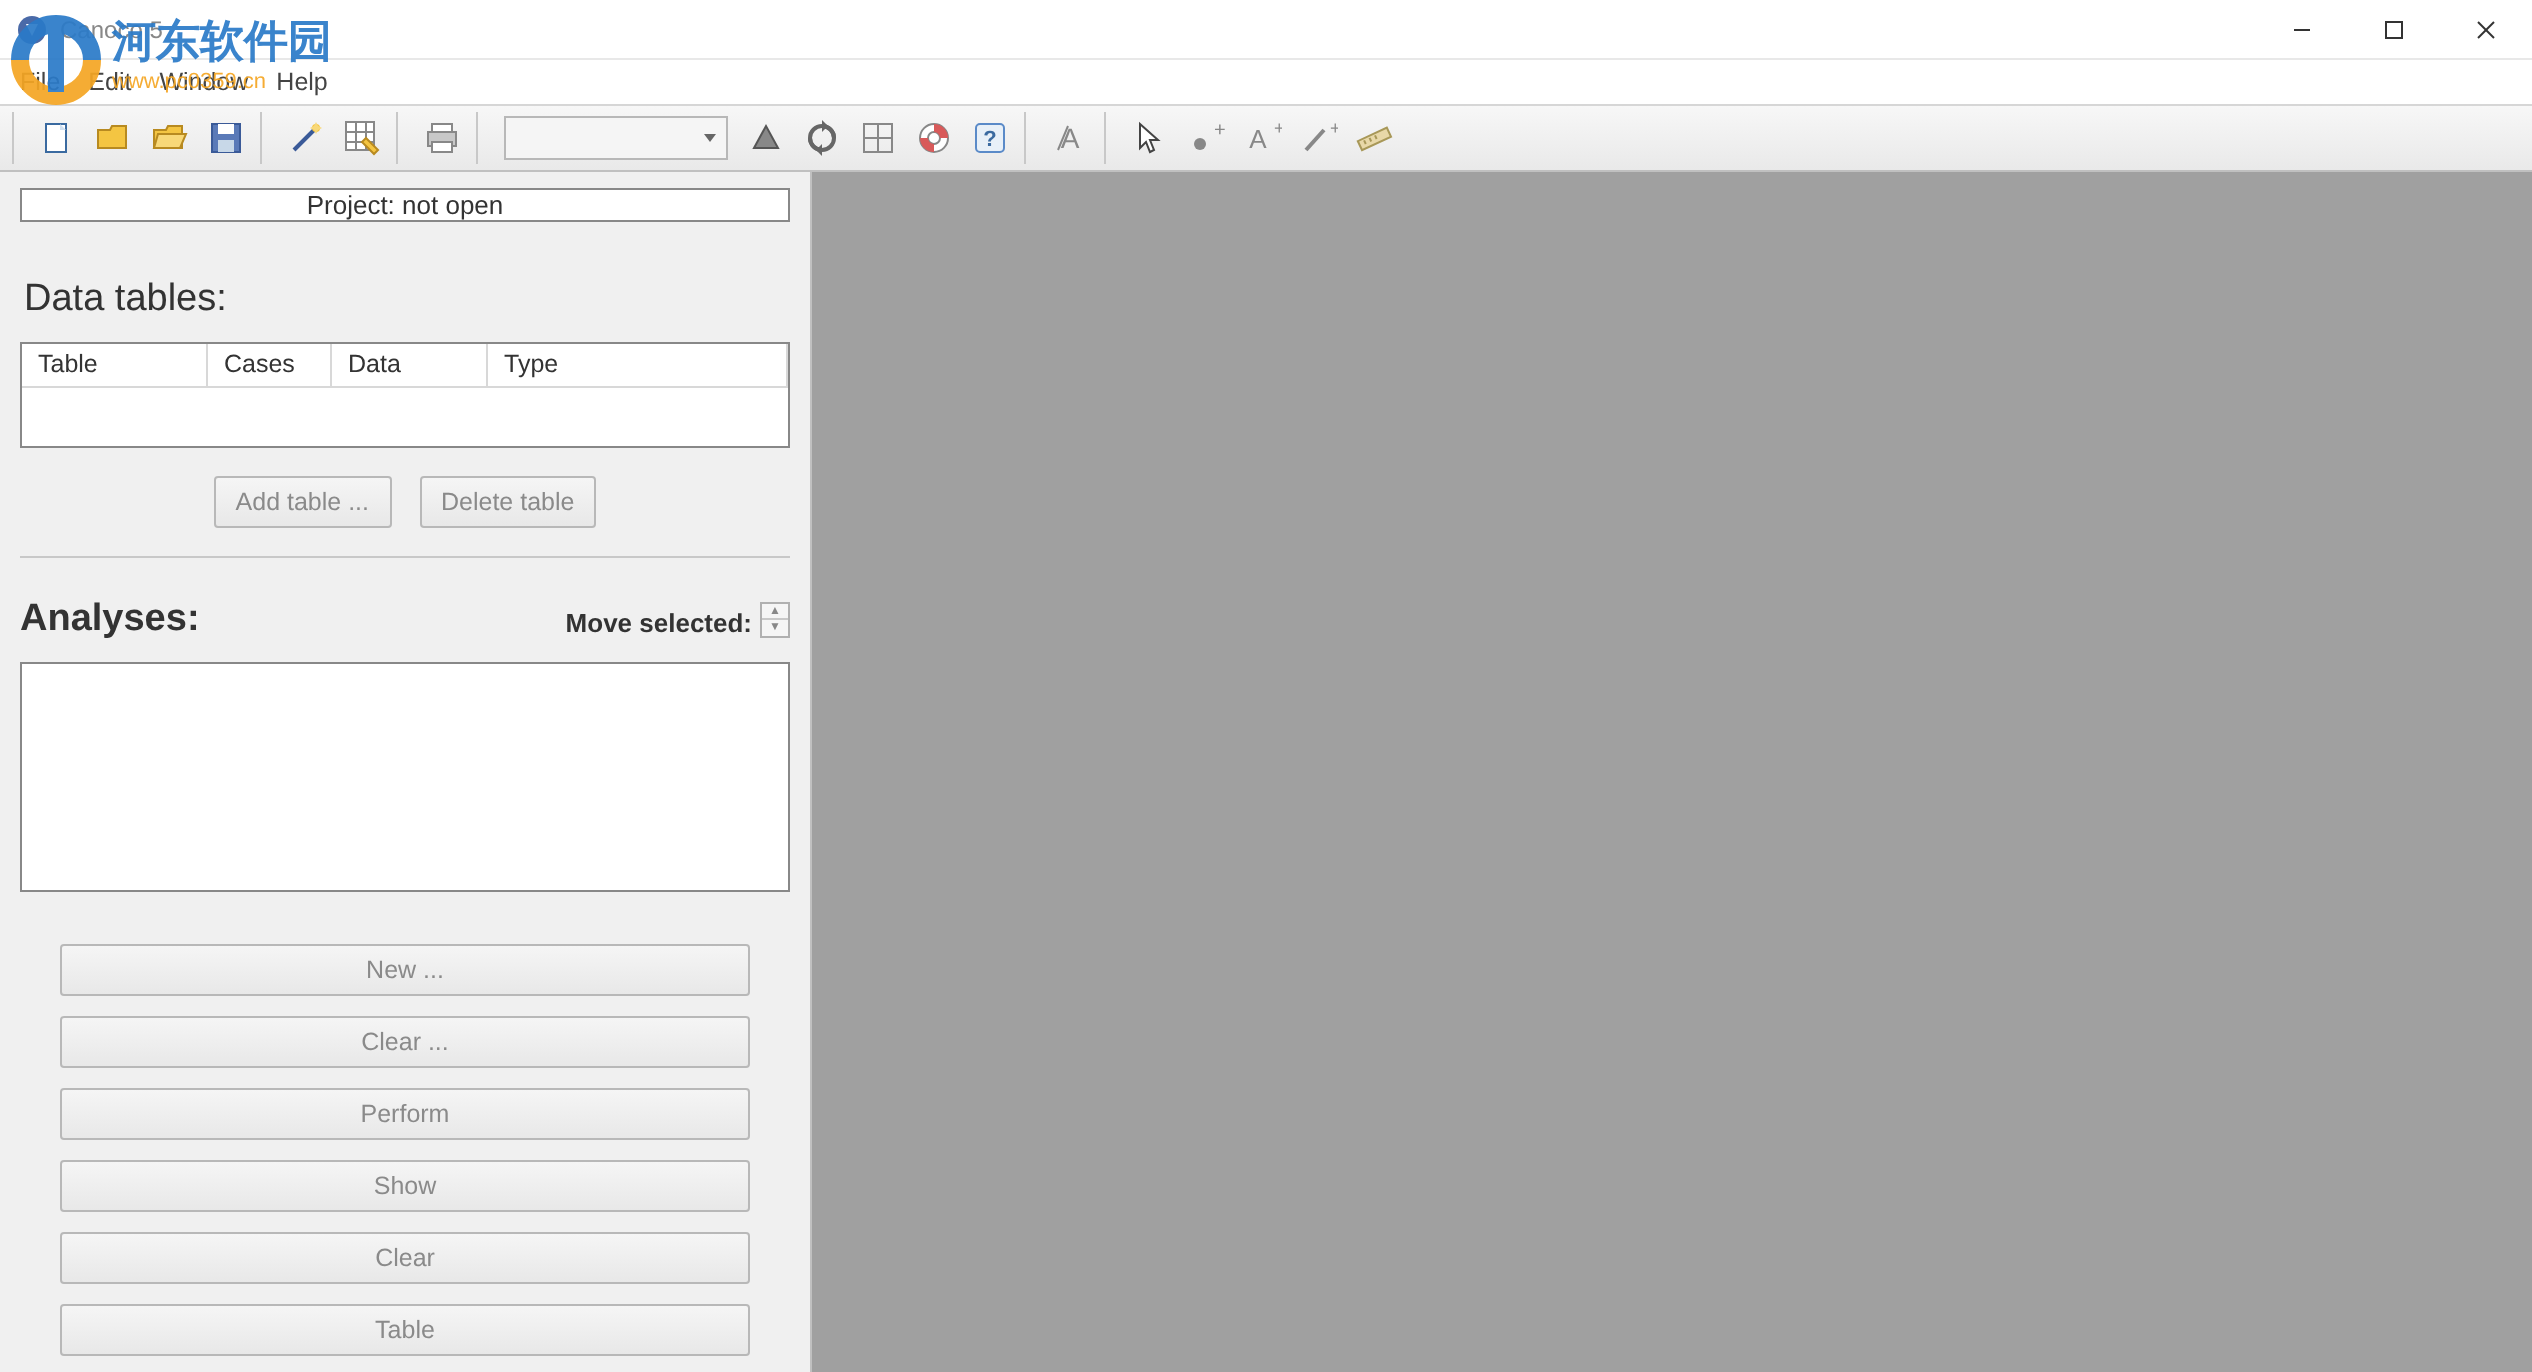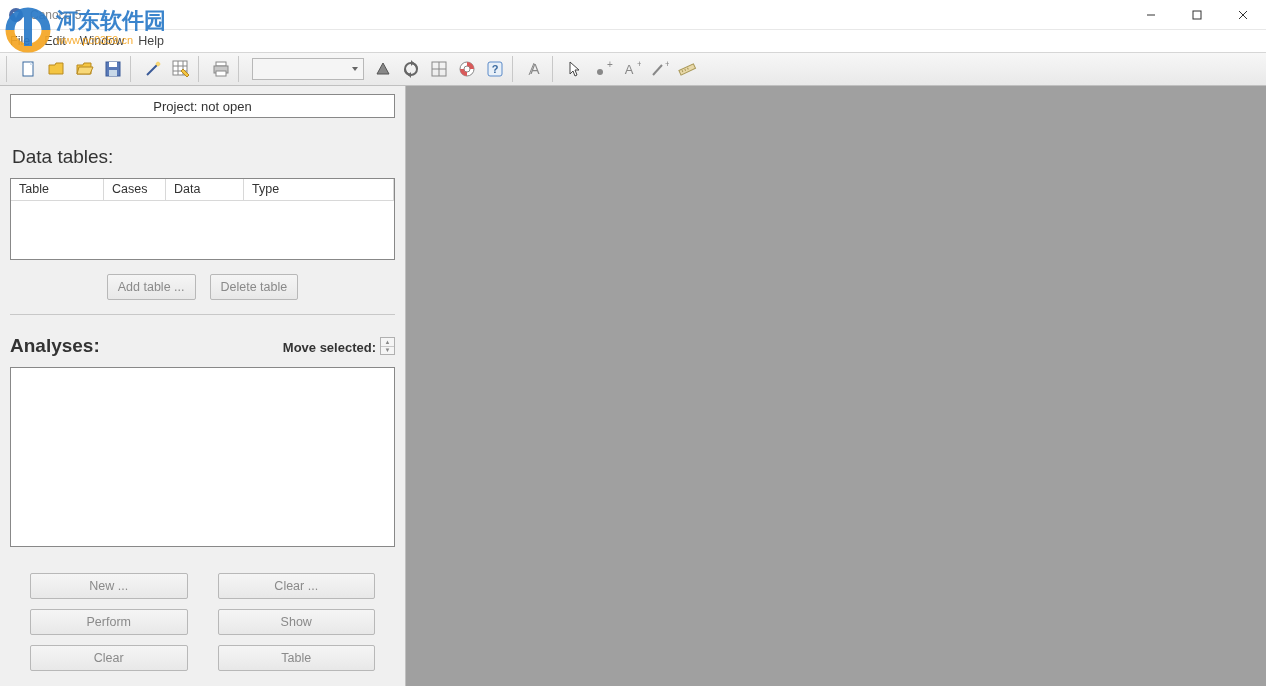--- a/index.html
+++ b/index.html
@@ -46,21 +46,21 @@
 .btn { min-width: 82px; height: 26px; padding: 0 10px; background: linear-gradient(#f5f5f5,#e8e8e8); border: 1px solid #b8b8b8; border-radius: 2px; font-size: 12.5px; color: #8a8a8a; display: flex; align-items: center; justify-content: center; }
 
 .analyses-row { display: flex; align-items: center; justify-content: space-between; margin-top: 20px; font-weight: bold; }
 .move-sel { display: flex; align-items: flex-end; gap: 4px; font-size: 13px; color: #333; }
 .spinner { width: 15px; height: 18px; border: 1px solid #b0b0b0; background: #f5f5f5; display: flex; flex-direction: column; }
 .spinner div { flex: 1; display: flex; align-items: center; justify-content: center; font-size: 6px; color: #888; border-bottom: 1px solid #c8c8c8; }
 .spinner div:last-child { border-bottom: none; }
 
 .analyses-list { background: #fff; border: 1px solid #888; height: 180px; margin-top: 10px; }
 
-.btn-grid { display: grid; grid-template-columns: repeat(2, 1fr); gap: 10px 30px; margin-top: 26px; padding: 0 20px; }
+.btn-grid { display: grid; grid-template-columns: repeat(1, 1fr); gap: 10px 30px; margin-top: 26px; padding: 0 20px; }
 
 
 .watermark { position: absolute; top: 0; left: 0; pointer-events: none; opacity: 0.92; }
 </style>
 </head>
 <body>
 
 <div class="titlebar">
   <div class="titlebar-left">
     <svg viewBox="0 0 16 16">

